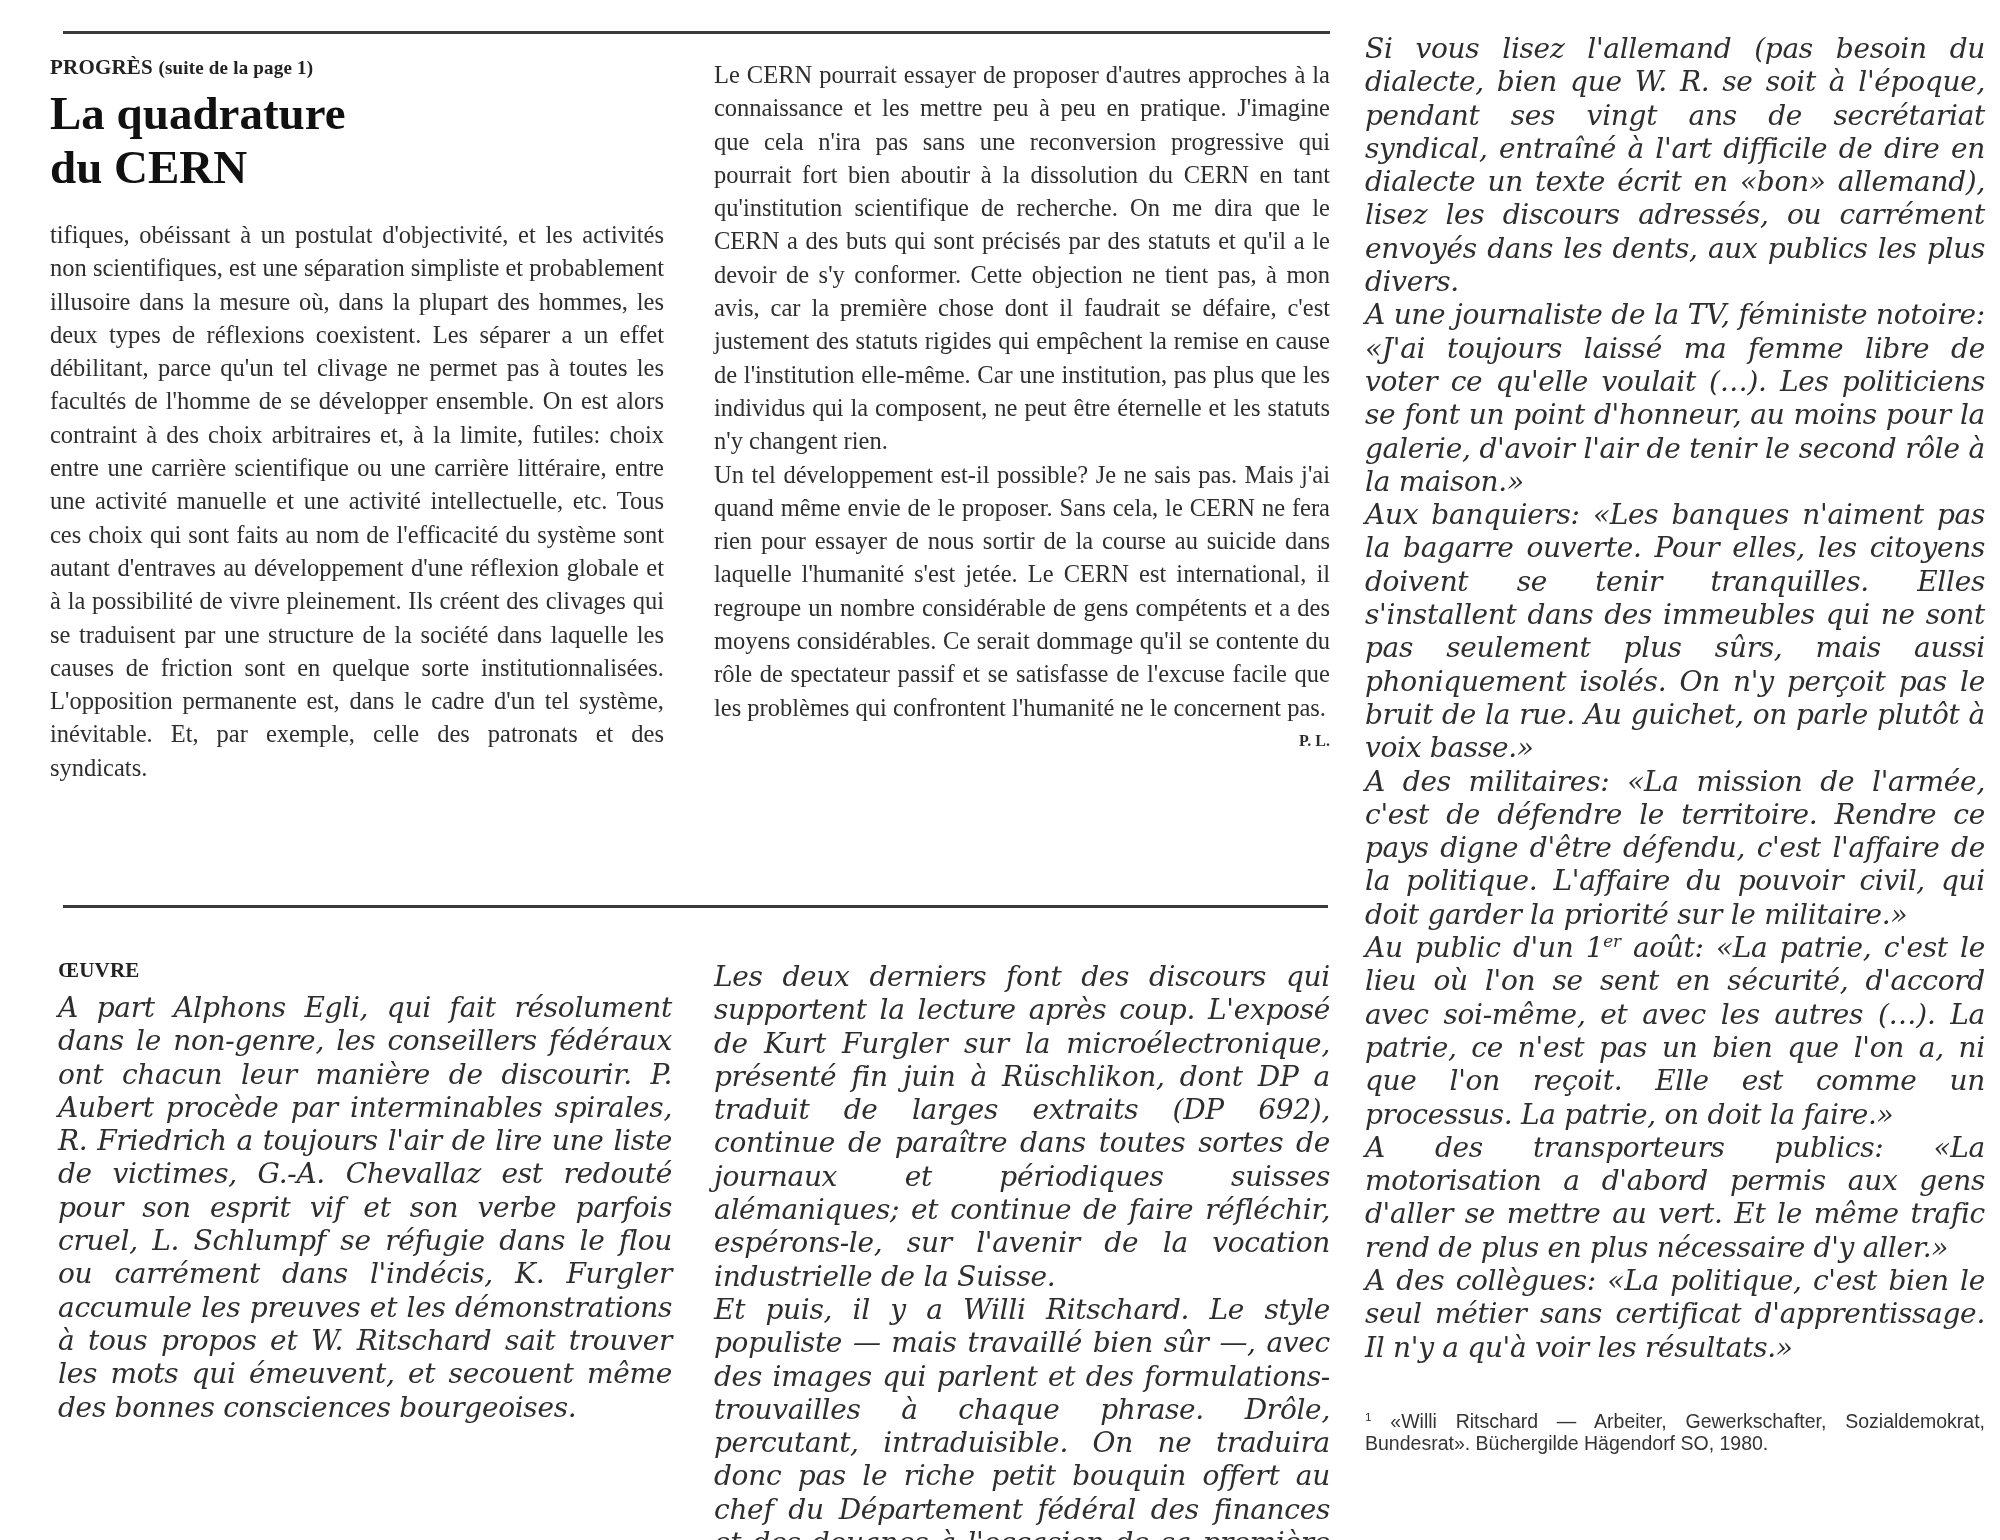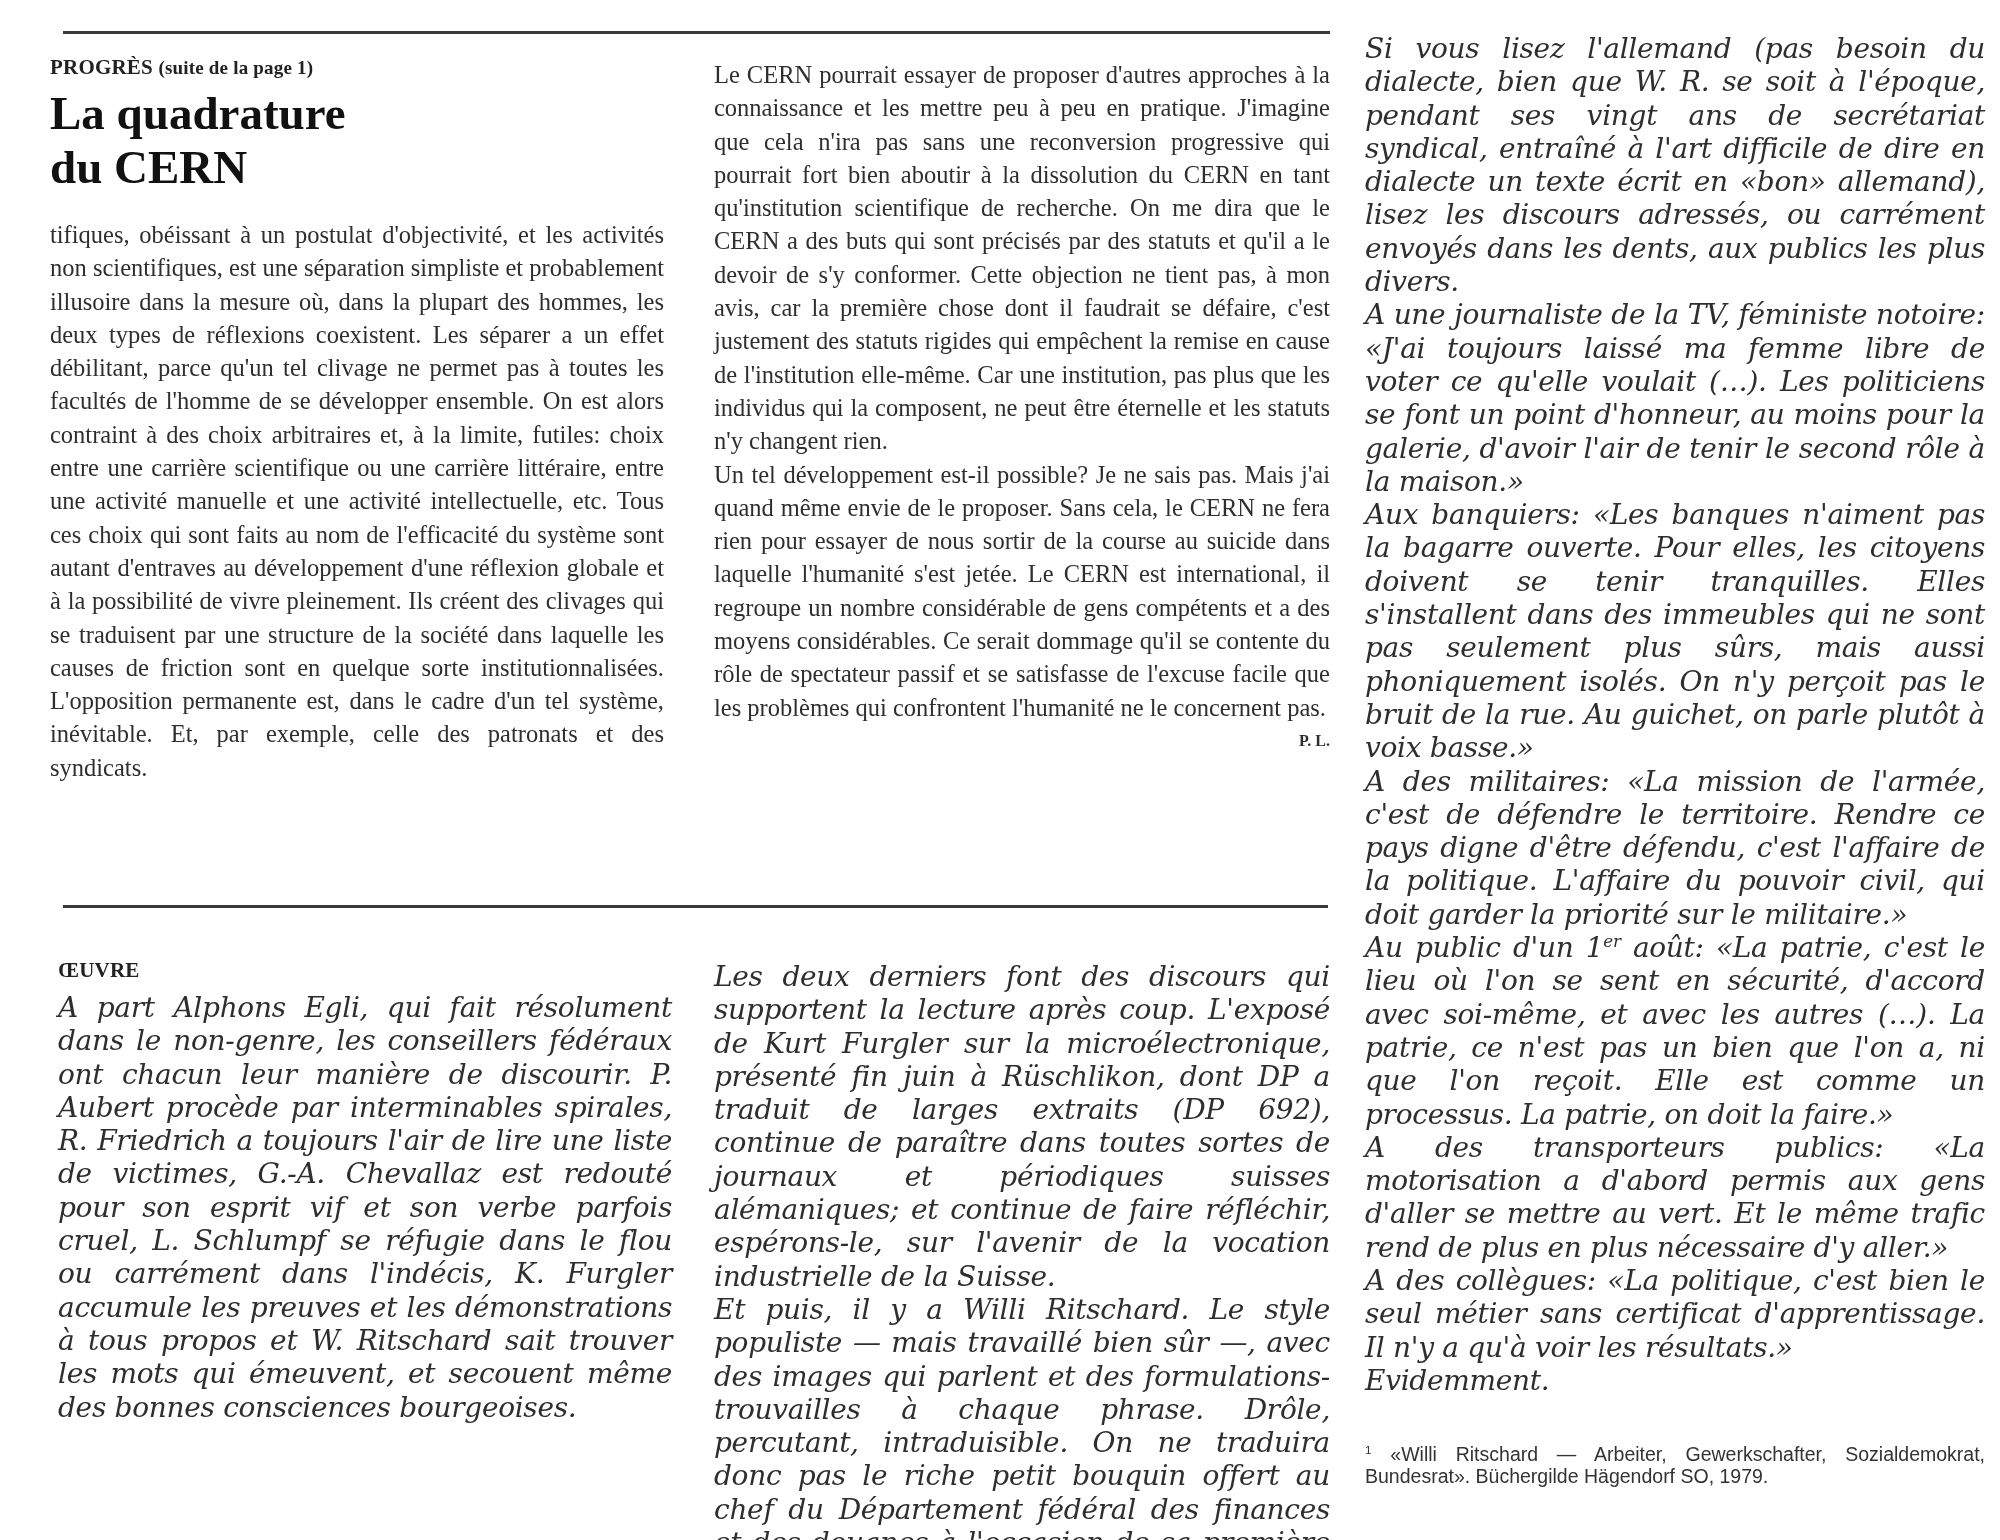--- a/index.html
+++ b/index.html
@@ -63,19 +63,18 @@
   <div class="body ital">
     <p>Si vous lisez l'allemand (pas besoin du dialecte, bien que W. R. se soit à l'époque, pendant ses vingt ans de secrétariat syndical, entraîné à l'art difficile de dire en dialecte un texte écrit en «bon» allemand), lisez les discours adressés, ou carrément envoyés dans les dents, aux publics les plus divers.</p>
     <p>A une journaliste de la TV, féministe notoire: «J'ai toujours laissé ma femme libre de voter ce qu'elle voulait (…). Les politiciens se font un point d'honneur, au moins pour la galerie, d'avoir l'air de tenir le second rôle à la maison.»</p>
     <p>Aux banquiers: «Les banques n'aiment pas la bagarre ouverte. Pour elles, les citoyens doivent se tenir tranquilles. Elles s'installent dans des immeubles qui ne sont pas seulement plus sûrs, mais aussi phoniquement isolés. On n'y perçoit pas le bruit de la rue. Au guichet, on parle plutôt à voix basse.»</p>
     <p>A des militaires: «La mission de l'armée, c'est de défendre le territoire. Rendre ce pays digne d'être défendu, c'est l'affaire de la politique. L'affaire du pouvoir civil, qui doit garder la priorité sur le militaire.»</p>
     <p>
       <span>Au public d'un 1</span><sup>er</sup><span> août: «La patrie, c'est le lieu où l'on se sent en sécurité, d'accord avec soi-même, et avec les autres (…). La patrie, ce n'est pas un bien que l'on a, ni que l'on reçoit. Elle est comme un processus. La patrie, on doit la faire.»</span>
     </p>
     <p>A des transporteurs publics: «La motorisation a d'abord permis aux gens d'aller se mettre au vert. Et le même trafic rend de plus en plus nécessaire d'y aller.»</p>
     <p>A des collègues: «La politique, c'est bien le seul métier sans certificat d'apprentissage. Il n'y a qu'à voir les résultats.»</p>
-    <p>Evidemment.</p>
   </div>
   <div class="footnote" style="margin-top:46px;">
     <sup>1</sup>
-    <span>«Willi Ritschard — Arbeiter, Gewerkschafter, Sozialdemokrat, Bundesrat». Büchergilde Hägendorf SO, 1979.</span>
+    <span>«Willi Ritschard — Arbeiter, Gewerkschafter, Sozialdemokrat, Bundesrat». Büchergilde Hägendorf SO, 1980.</span>
   </div>
 </div>
 
 </body></html>

